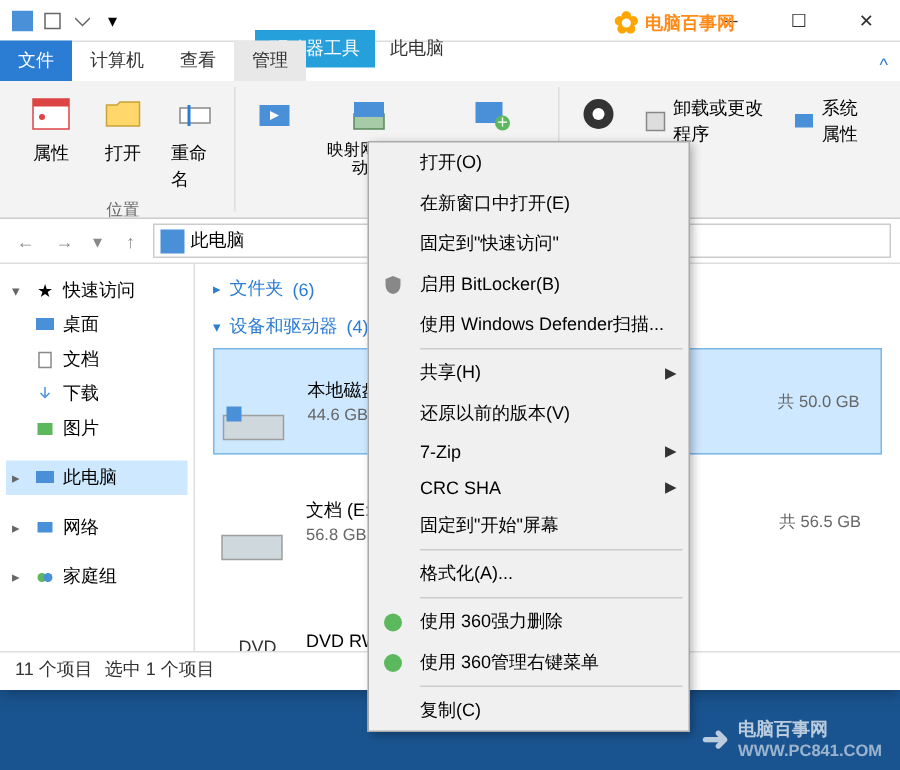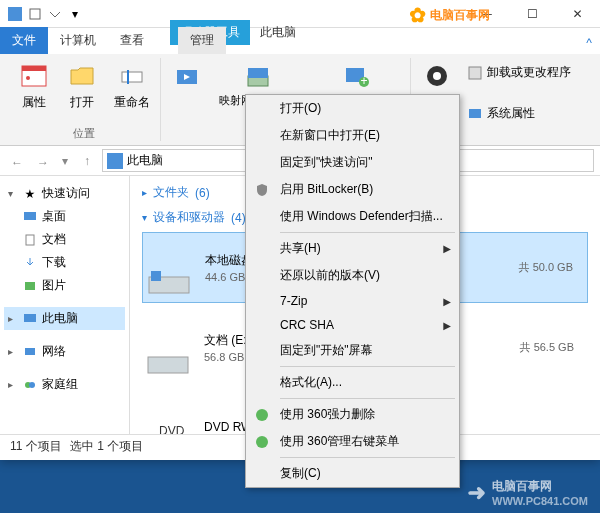--- a/index.html
+++ b/index.html
@@ -97,21 +97,21 @@
       <div class="win-btn">─</div>
       <div class="win-btn">☐</div>
       <div class="win-btn close">✕</div>
     </div>
   </div>
 
   <div class="ribbon-tabs">
     <div class="rtab file">文件</div>
     <div class="rtab">计算机</div>
     <div class="rtab">查看</div>
-    <div class="rtab manage" style="margin-left:22px">管理</div>
+    <div class="rtab manage" style="">管理</div>
     <div class="rtab helpbtn">^</div>
   </div>
 
   <div class="ribbon">
     <div class="rgroup">
       <div class="rgroup-icons">
         <div class="ritem">
           <span class="ritem-icon">
               <svg width="28" height="28">
                 <rect x="2" y="4" width="24" height="20" fill="#fff" stroke="#d44"></rect>
@@ -179,21 +179,21 @@
       <div style="display:flex;gap:6px;align-items:flex-start">
         <div class="ritem">
           <span class="ritem-icon">
               <svg width="32" height="32">
                 <circle cx="16" cy="16" r="10" fill="#333"></circle>
                 <circle cx="16" cy="16" r="4" fill="#fff"></circle>
               </svg>
             </span>
           <span>打开</span>
         </div>
-        <div style="display:flex;flex-direction:column;gap:20px;padding-top:4px">
+        <div style="display:flex;flex-direction:row;gap:8px;padding-top:4px">
           <div class="ritem-sm">
             <span class="ritem-sm-icon">
                 <svg width="16" height="16">
                   <rect x="2" y="2" width="12" height="12" fill="#ddd" stroke="#888"></rect>
                 </svg>
               </span>
             <span>卸载或更改程序</span>
           </div>
           <div class="ritem-sm">
             <span class="ritem-sm-icon">

